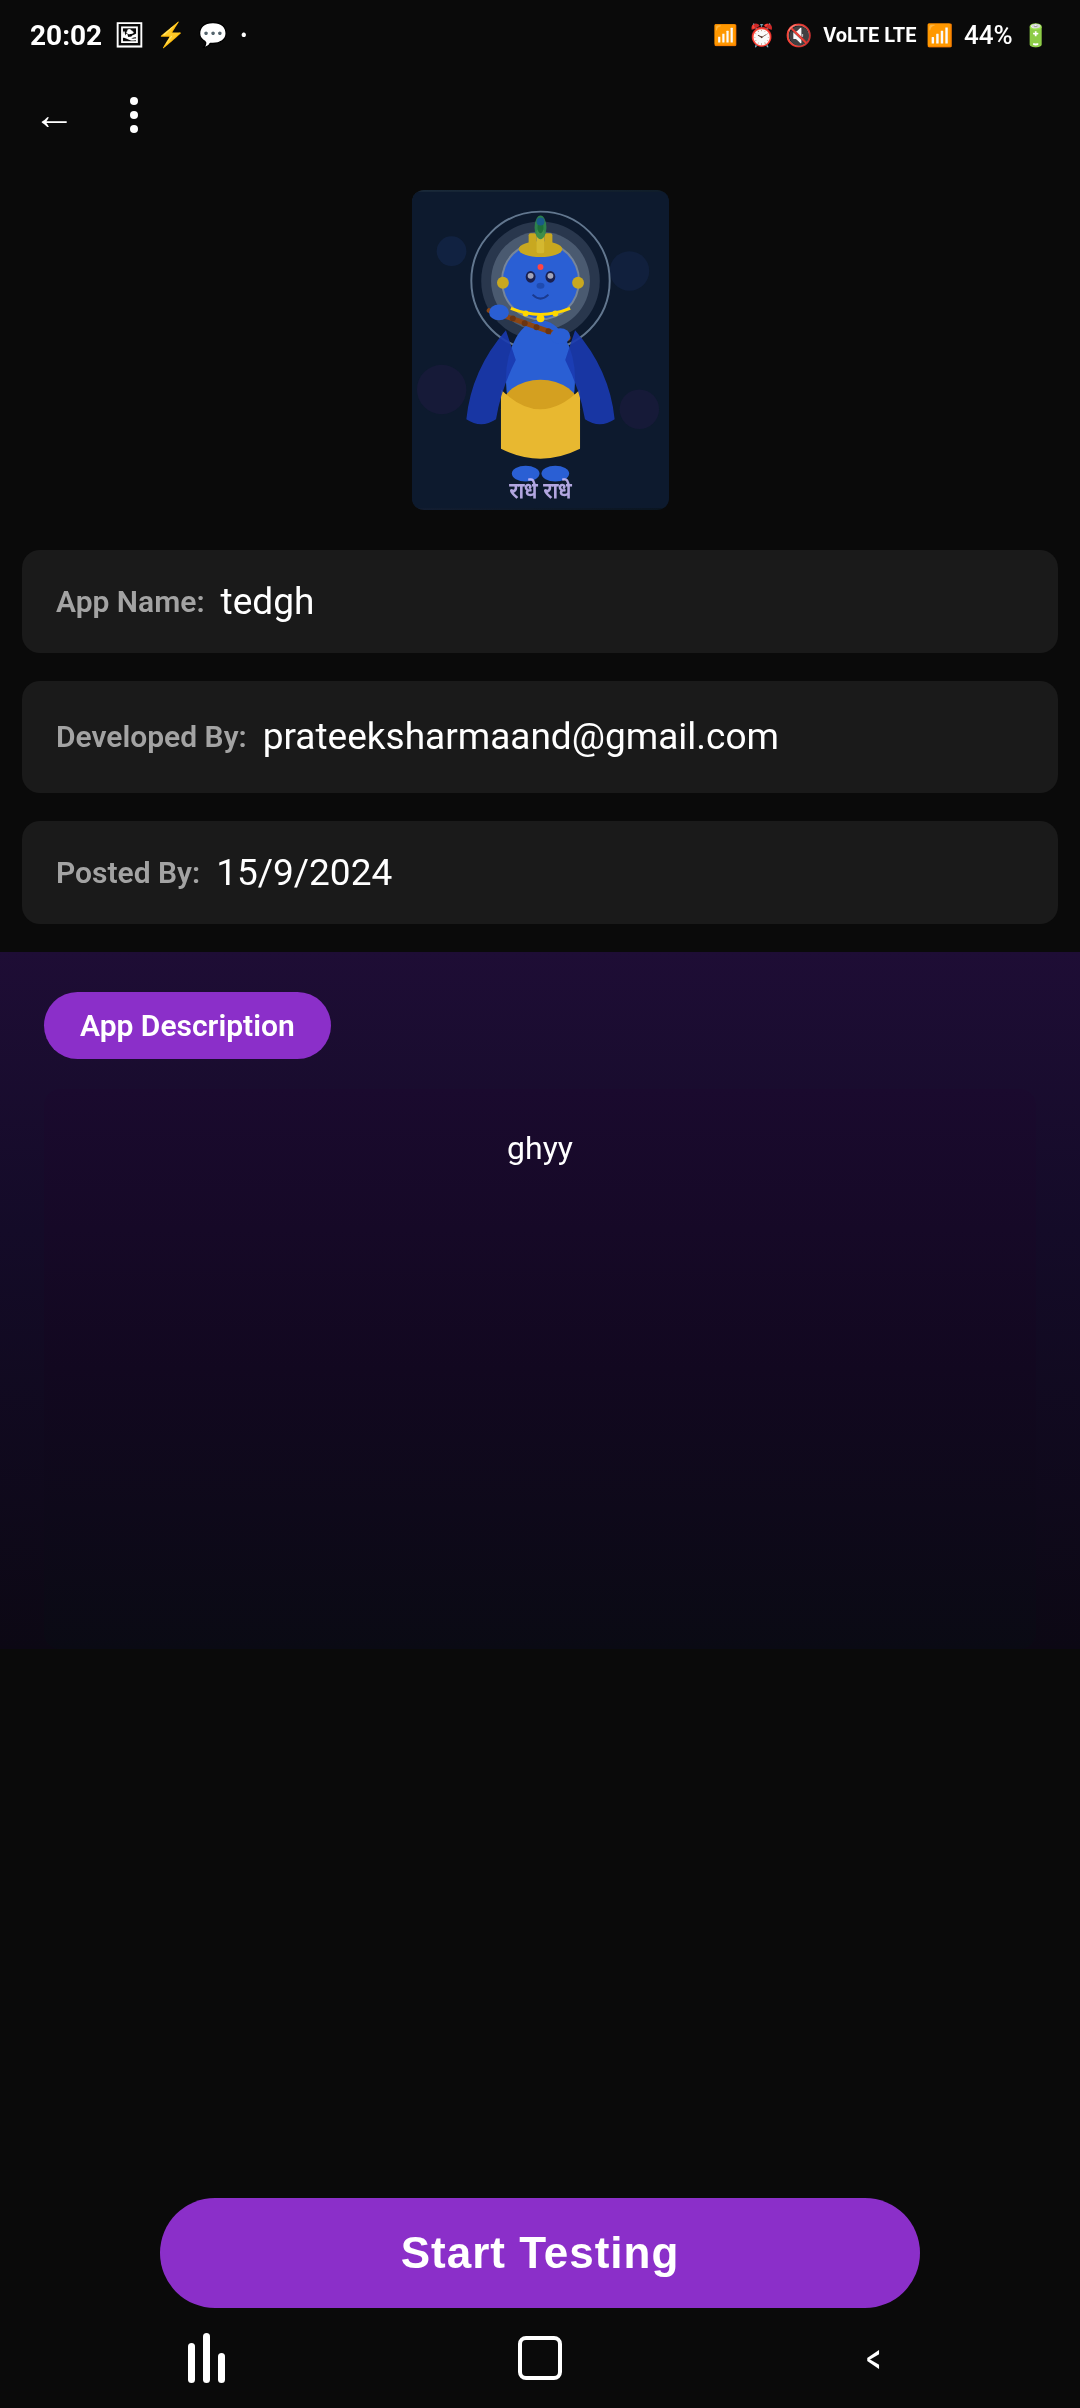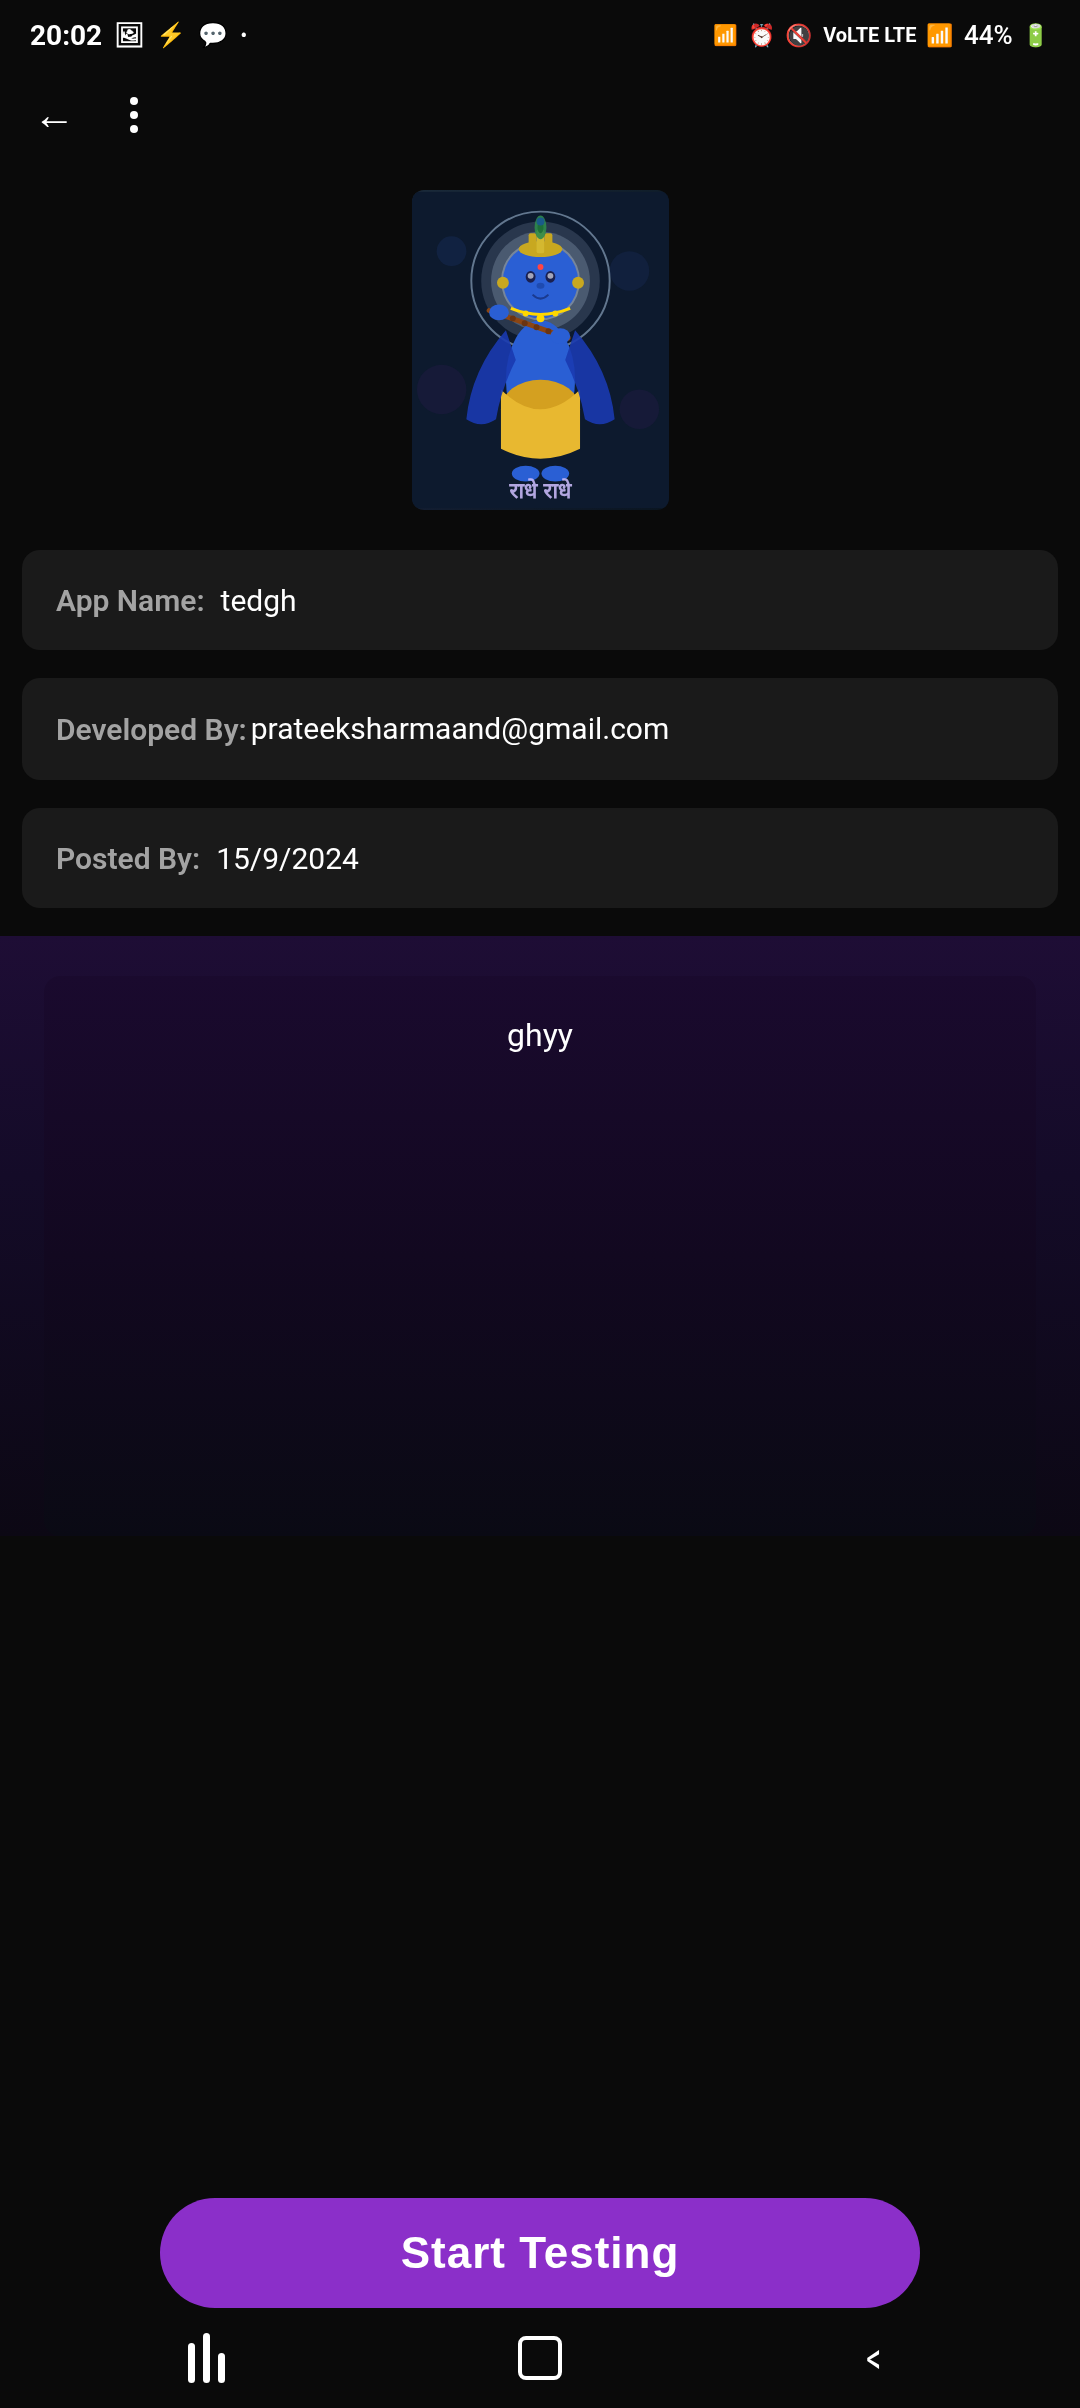--- a/index.html
+++ b/index.html
@@ -134,21 +134,21 @@
     }
 
     .info-label {
       font-size: 30px;
       font-weight: 600;
       color: #a3a3a3;
       white-space: nowrap;
     }
 
     .info-value {
-      font-size: 30px;
+      font-size: 37px;
       font-weight: 400;
       color: #ffffff;
       margin-left: 16px;
       word-break: break-all;
     }
 
     
     .desc-section {
       margin: 20px 22px 0 22px;
     }
@@ -364,30 +364,31 @@
   </div>
 </div>
 
 <div class="info-card">
   <span class="info-label">App Name:</span>
   <span class="info-value">tedgh</span>
 </div>
 
 <div class="info-card">
   <span class="info-label">Developed By:</span>
-  <span class="info-value" style="margin-left:4px; line-height:1.4;">prateeksharmaand@gmail.com</span>
+  <span class="info-value" style="margin-left:16px; line-height:1.4;">prateeksharmaand@gmail.com</span>
 </div>
 
 <div class="info-card">
   <span class="info-label">Posted By:</span>
   <span class="info-value">15/9/2024</span>
 </div>
 
 <div class="desc-bg">
   <div class="desc-section">
+    <div class="desc-badge">App Description</div>
     <div class="desc-content">
       <span class="desc-text">ghyy</span>
     </div>
   </div>
 </div>
 
 <div class="bottom-area">
   <button class="start-testing-btn">Start Testing</button>
 </div>
 

